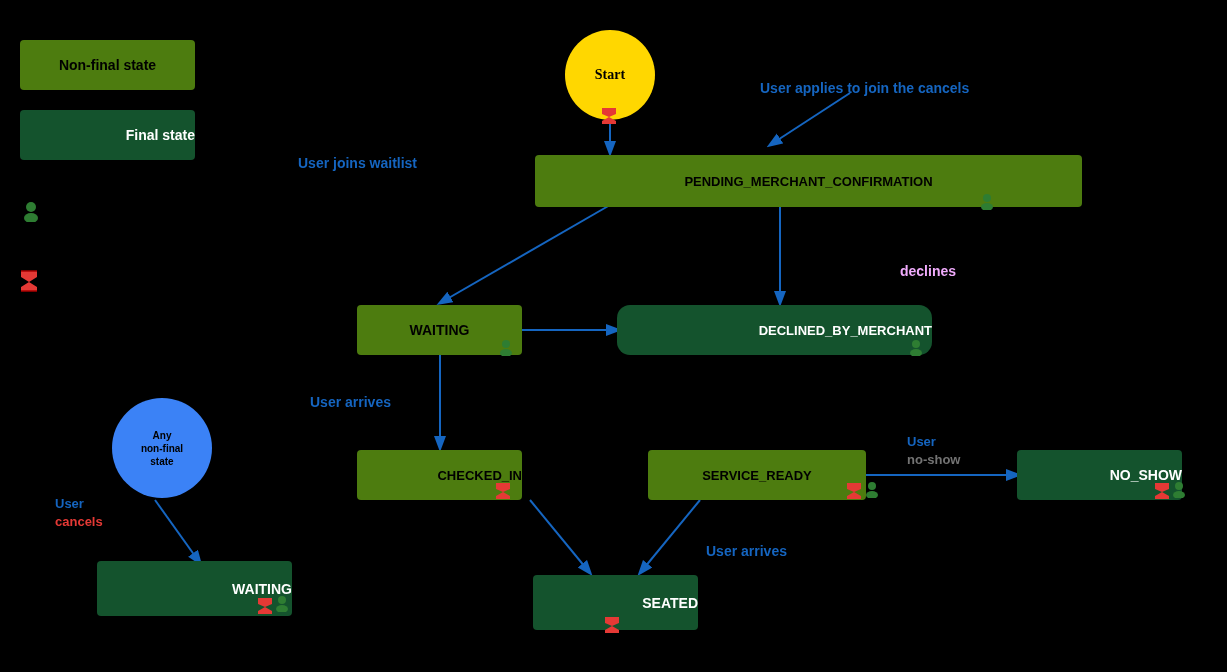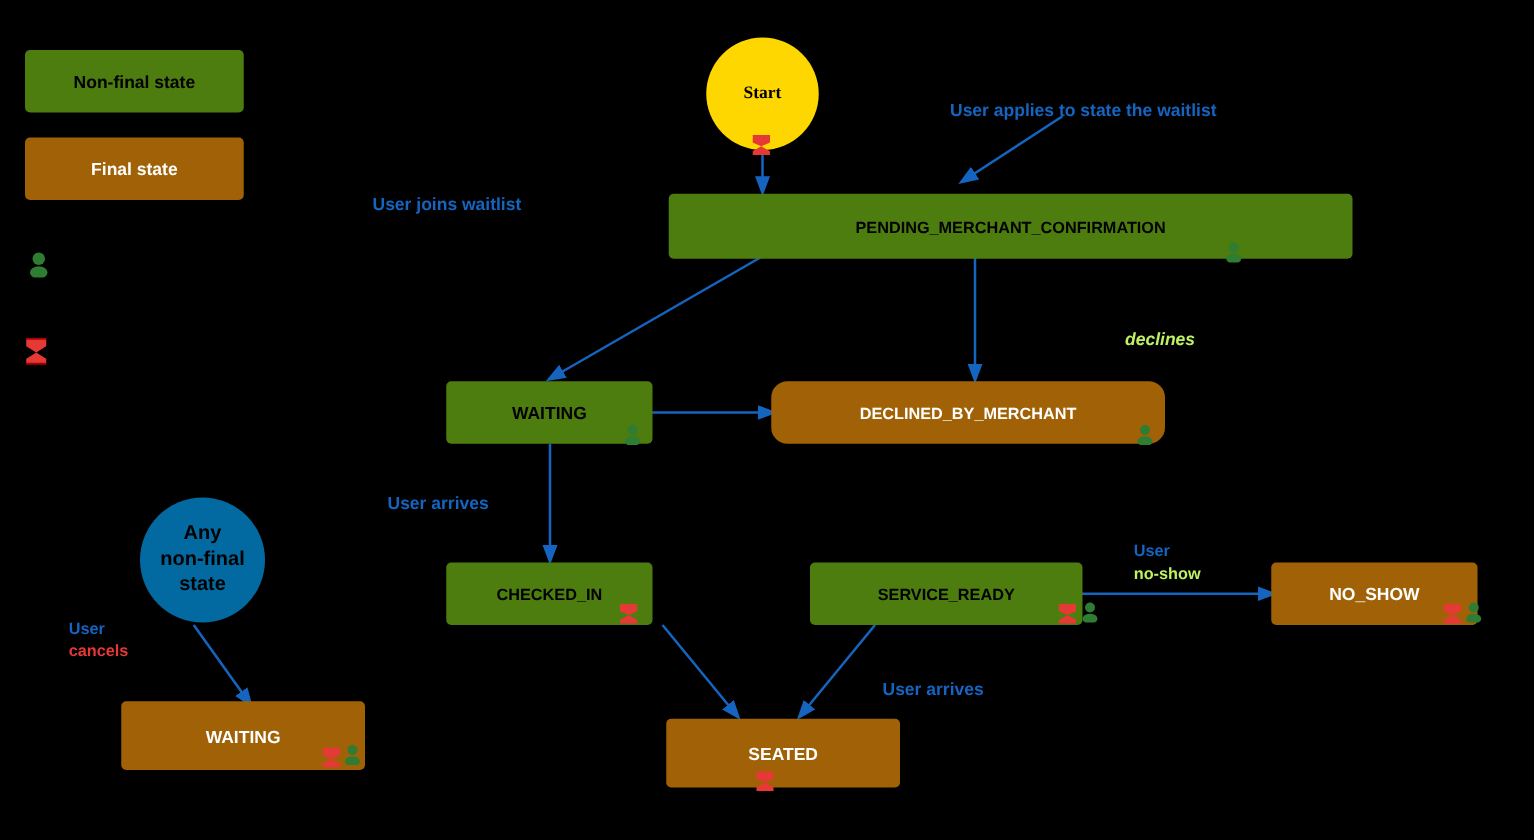--- a/index.html
+++ b/index.html
@@ -21,22 +21,23 @@
       font-size: 14px;
       color: #000;
       border-radius: 4px;
     }
 
     .state-non-final {
       background: #4d7c0f;
     }
 
     .state-final {
-      background: #a16207;
+      background: #14532d;
       color: #fff;
+      justify-content: flex-end;
     }
 
     .state-circle {
       position: absolute;
       border-radius: 50%;
       background: #FFD700;
       display: flex;
       align-items: center;
       justify-content: center;
       font-weight: bold;
@@ -47,24 +48,23 @@
 
     .arrow-label {
       position: absolute;
       color: #1565C0;
       font-weight: bold;
       font-size: 13px;
     }
 
     .arrow-label-red {
       position: absolute;
-      color: #bef264;
+      color: #f0abfc;
       font-weight: bold;
       font-size: 13px;
-      font-style: italic;
     }
 
     svg.diagram-svg {
       position: absolute;
       top: 0;
       left: 0;
       width: 1227px;
       height: 672px;
       pointer-events: none;
     }
@@ -160,25 +160,25 @@
   <span>DECLINED_BY_MERCHANT</span>
 </div>
 
 <div style="position:absolute; left:907px; top:338px;">
   <svg width="18" height="18" viewBox="0 0 18 18">
     <circle cx="9" cy="6" r="4" fill="#2e7d32"></circle>
     <ellipse cx="9" cy="15" rx="6" ry="4" fill="#2e7d32"></ellipse>
   </svg>
 </div>
 
-<div class="state-circle" style="left:112px; top:398px; width:100px; height:100px; background:#0369a1; font-size:16px; line-height:1.3;">
+<div class="state-circle" style="left:112px; top:398px; width:100px; height:100px; background:#3b82f6; font-size:10px; line-height:1.3;">
   <span>Any<br>non-final<br>state</span>
 </div>
 
-<div class="state-box state-non-final" style="left:357px; top:450px; width:165px; height:50px; font-size:13px;">
+<div class="state-box state-non-final" style="left:357px; top:450px; width:165px; height:50px; font-size:13px;justify-content:flex-end;">
   <span>CHECKED_IN</span>
 </div>
 
 <div style="position:absolute; left:496px; top:483px;">
   <svg width="14" height="16" viewBox="0 0 14 16">
     <polygon points="0,0 14,0 14,6 7,9 14,13 14,16 0,16 0,13 7,9 0,6" fill="#e53935"></polygon>
   </svg>
 </div>
 
 <div class="state-box state-non-final" style="left:648px; top:450px; width:218px; height:50px; font-size:13px;">
@@ -222,51 +222,51 @@
     <polygon points="0,0 14,0 14,6 7,9 14,13 14,16 0,16 0,13 7,9 0,6" fill="#e53935"></polygon>
   </svg>
 </div>
 <div style="position:absolute; left:273px; top:594px;">
   <svg width="18" height="18" viewBox="0 0 18 18">
     <circle cx="9" cy="6" r="4" fill="#2e7d32"></circle>
     <ellipse cx="9" cy="15" rx="6" ry="4" fill="#2e7d32"></ellipse>
   </svg>
 </div>
 
-<div class="state-box state-final" style="left:533px; top:575px; width:187px; height:55px; font-size:14px;">
+<div class="state-box state-final" style="left:533px; top:575px; width:165px; height:55px; font-size:14px;">
   <span>SEATED</span>
 </div>
 
 <div style="position:absolute; left:605px; top:617px;">
   <svg width="14" height="16" viewBox="0 0 14 16">
     <polygon points="0,0 14,0 14,6 7,9 14,13 14,16 0,16 0,13 7,9 0,6" fill="#e53935"></polygon>
   </svg>
 </div>
 
 <div class="arrow-label" style="left:760px; top:80px; font-size:14px; font-weight:bold;">
-  <span>User applies to state the waitlist</span>
+  <span>User applies to join the cancels</span>
 </div>
 
 <div class="arrow-label" style="left:298px; top:155px; font-size:14px; font-weight:bold;">
   <span>User joins waitlist</span>
 </div>
 
 <div class="arrow-label-red" style="left:900px; top:263px; font-size:14px; font-weight:bold;">
   <span>declines</span>
 </div>
 
 <div class="arrow-label" style="left:310px; top:394px; font-size:14px; font-weight:bold;">
   <span>User arrives</span>
 </div>
 
 <div class="arrow-label" style="left:706px; top:543px; font-size:14px; font-weight:bold;">
   <span>User arrives</span>
 </div>
 
 <div style="position:absolute; left:907px; top:432px;">
   <span style="color:#1565C0; font-weight:bold; font-size:13px;">User</span><br>
-  <span style="color:#bef264; font-weight:bold; font-size:13px;">no-show</span>
+  <span style="color:#737373; font-weight:bold; font-size:13px;">no-show</span>
 </div>
 
 <div style="position:absolute; left:55px; top:494px;">
   <span style="color:#1565C0; font-weight:bold; font-size:13px;">User</span><br>
   <span style="color:#e53935; font-weight:bold; font-size:13px;text-align:right;">cancels</span>
 </div>
 
 </body></html>

